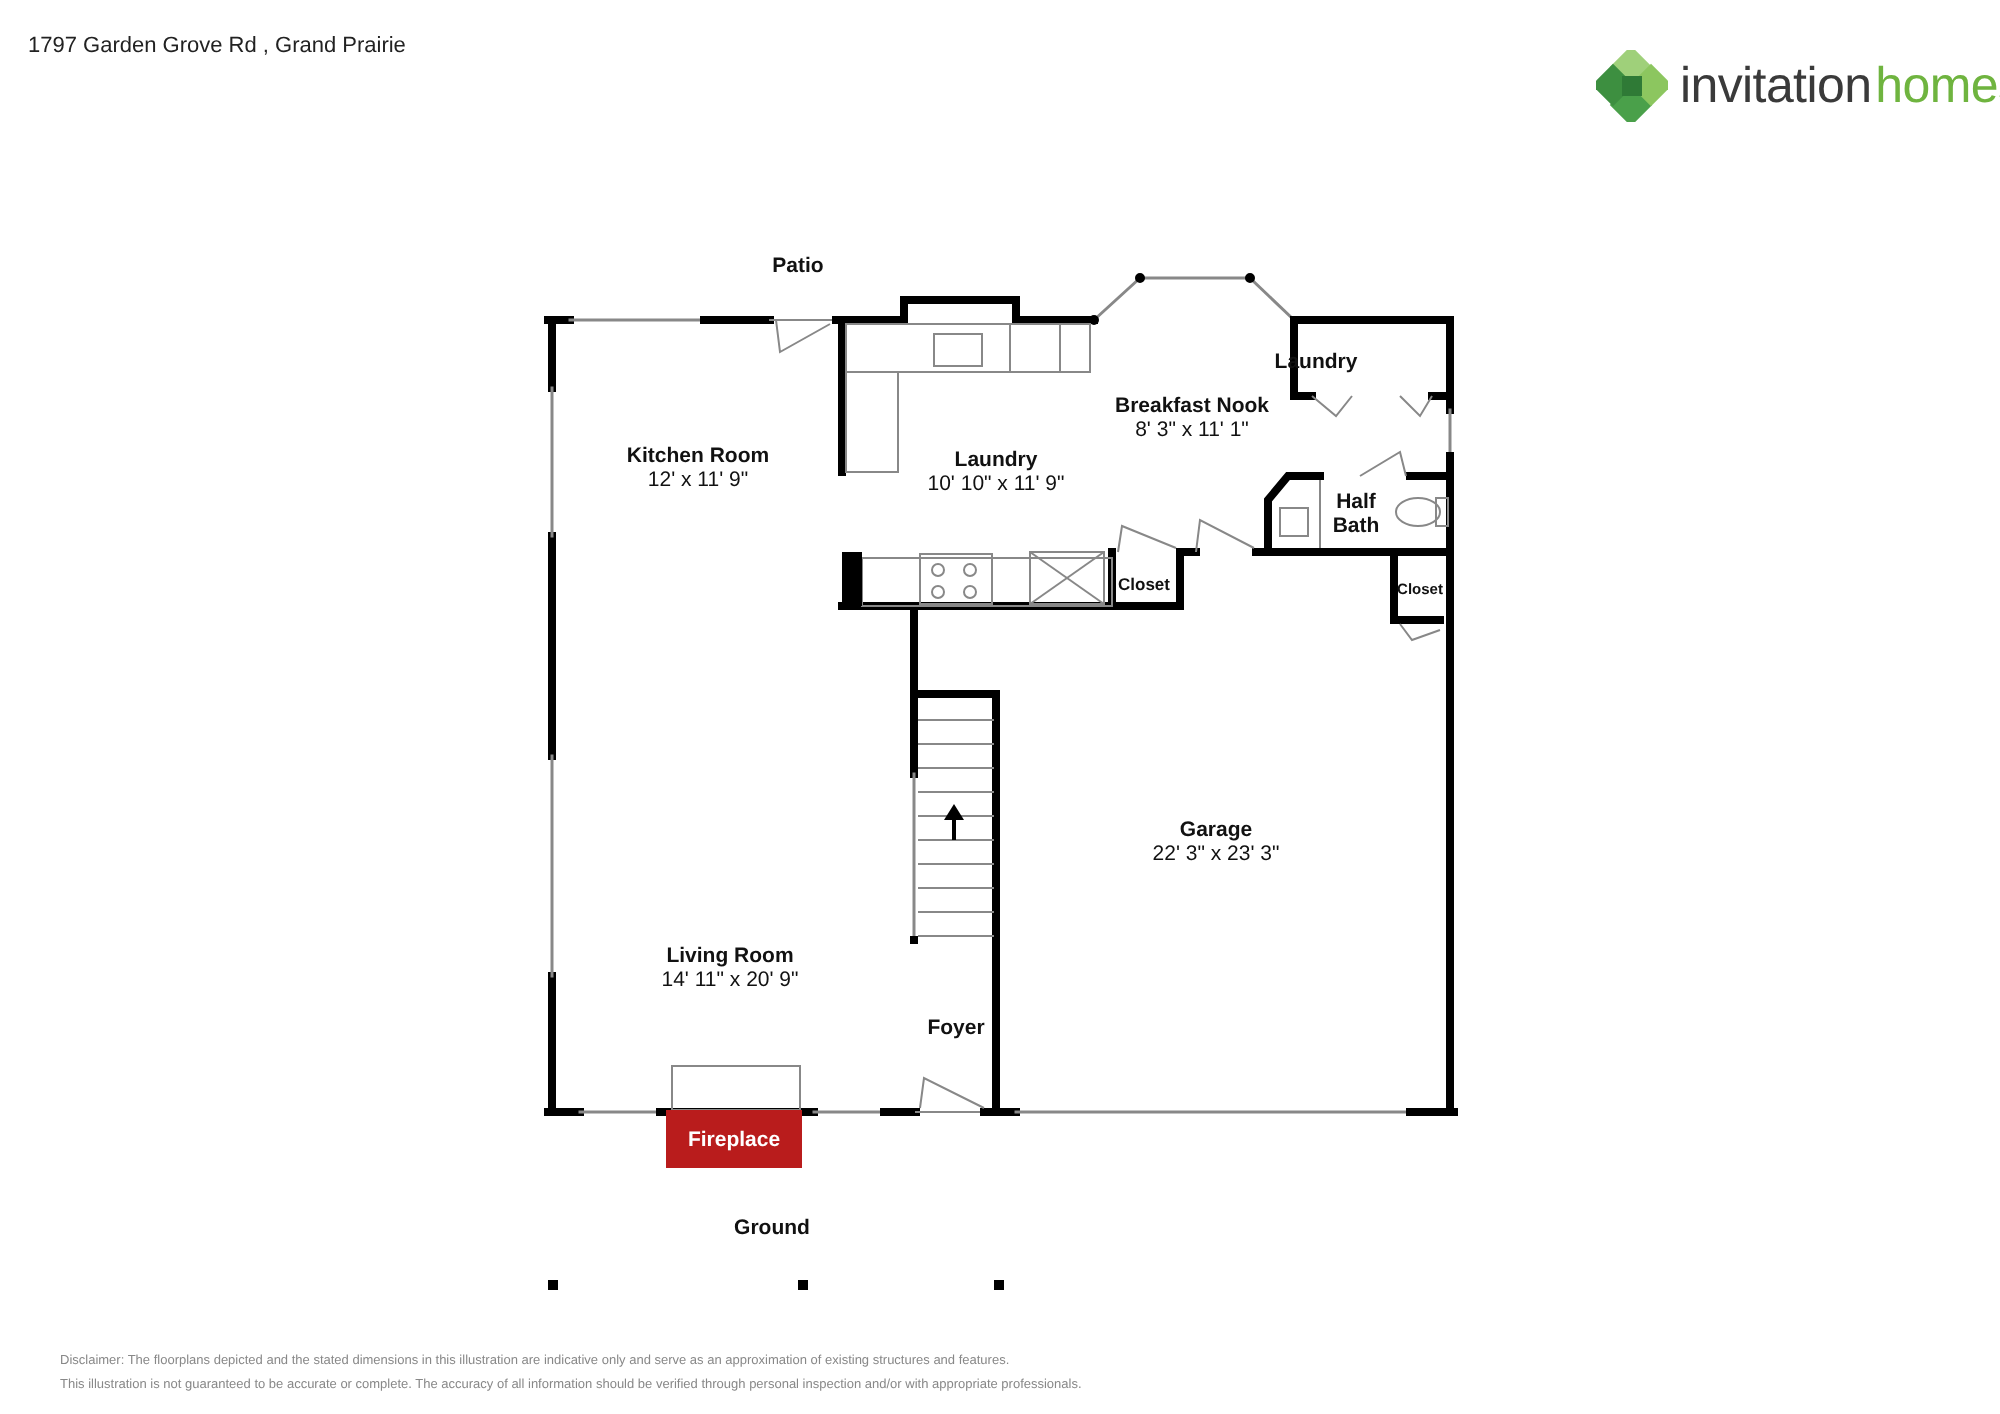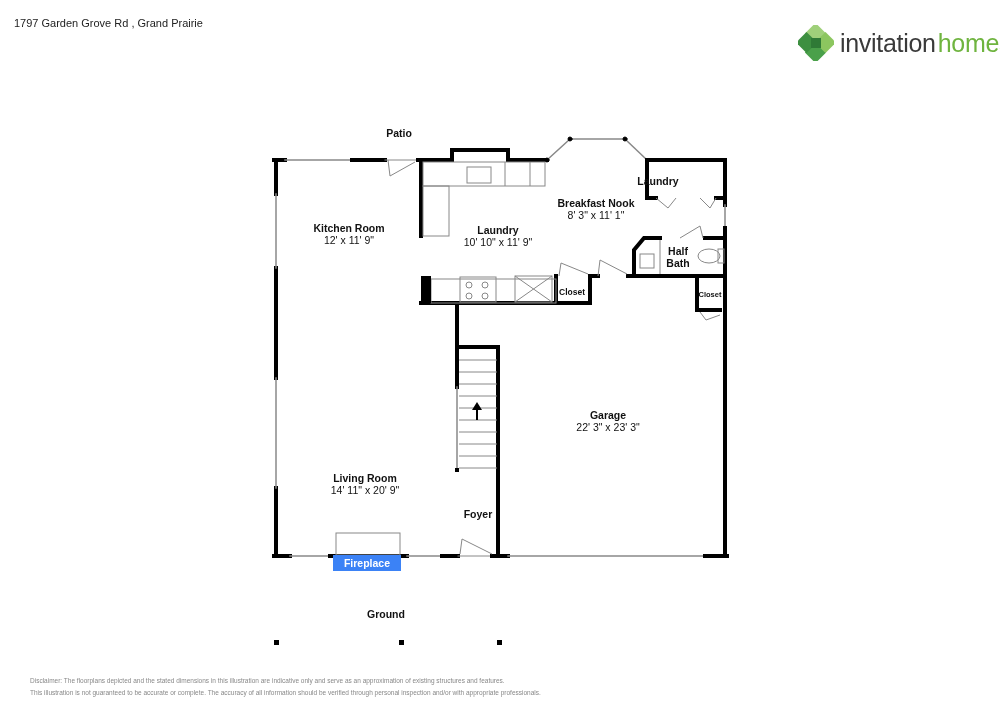--- a/index.html
+++ b/index.html
@@ -8,21 +8,21 @@
   .logo { position: absolute; left: 798px; top: 25px; display: flex; align-items: center; }
   .logo-mark { width: 36px; height: 36px; }
   .logo-text { font-size: 25px; font-weight: 400; margin-left: 6px; letter-spacing: -0.3px; }
   .logo-text .w1 { color: #3a3a3a; }
   .logo-text .w2 { color: #6fb43f; margin-left: 2px; }
   .plan { position: absolute; left: 0; top: 0; }
   .lbl { position: absolute; font-size: 10.5px; text-align: center; transform: translateX(-50%); white-space: nowrap; line-height: 12px; }
   .lbl b { font-weight: 700; display: block; }
   .lbl .dim { font-weight: 400; display: block; }
   .lbl-small { font-size: 8.5px; font-weight: 700; }
-  .fireplace { position: absolute; left: 333px; top: 555px; width: 68px; height: 16px; background: #3b82f6; color: #fff; font-size: 10.5px; font-weight: 700; display: flex; align-items: center; justify-content: center; }
+  .fireplace { position: absolute; left: 333px; top: 555px; width: 68px; height: 29px; background: #b91c1c; color: #fff; font-size: 10.5px; font-weight: 700; display: flex; align-items: center; justify-content: center; }
   .disclaimer { position: absolute; left: 30px; top: 675px; font-size: 6.5px; color: #888; line-height: 12px; }
 </style>
 </head>
 <body>
 
 <div class="header">
   <div>1797 Garden Grove Rd , Grand Prairie</div>
 </div>
 
 <div class="logo">

